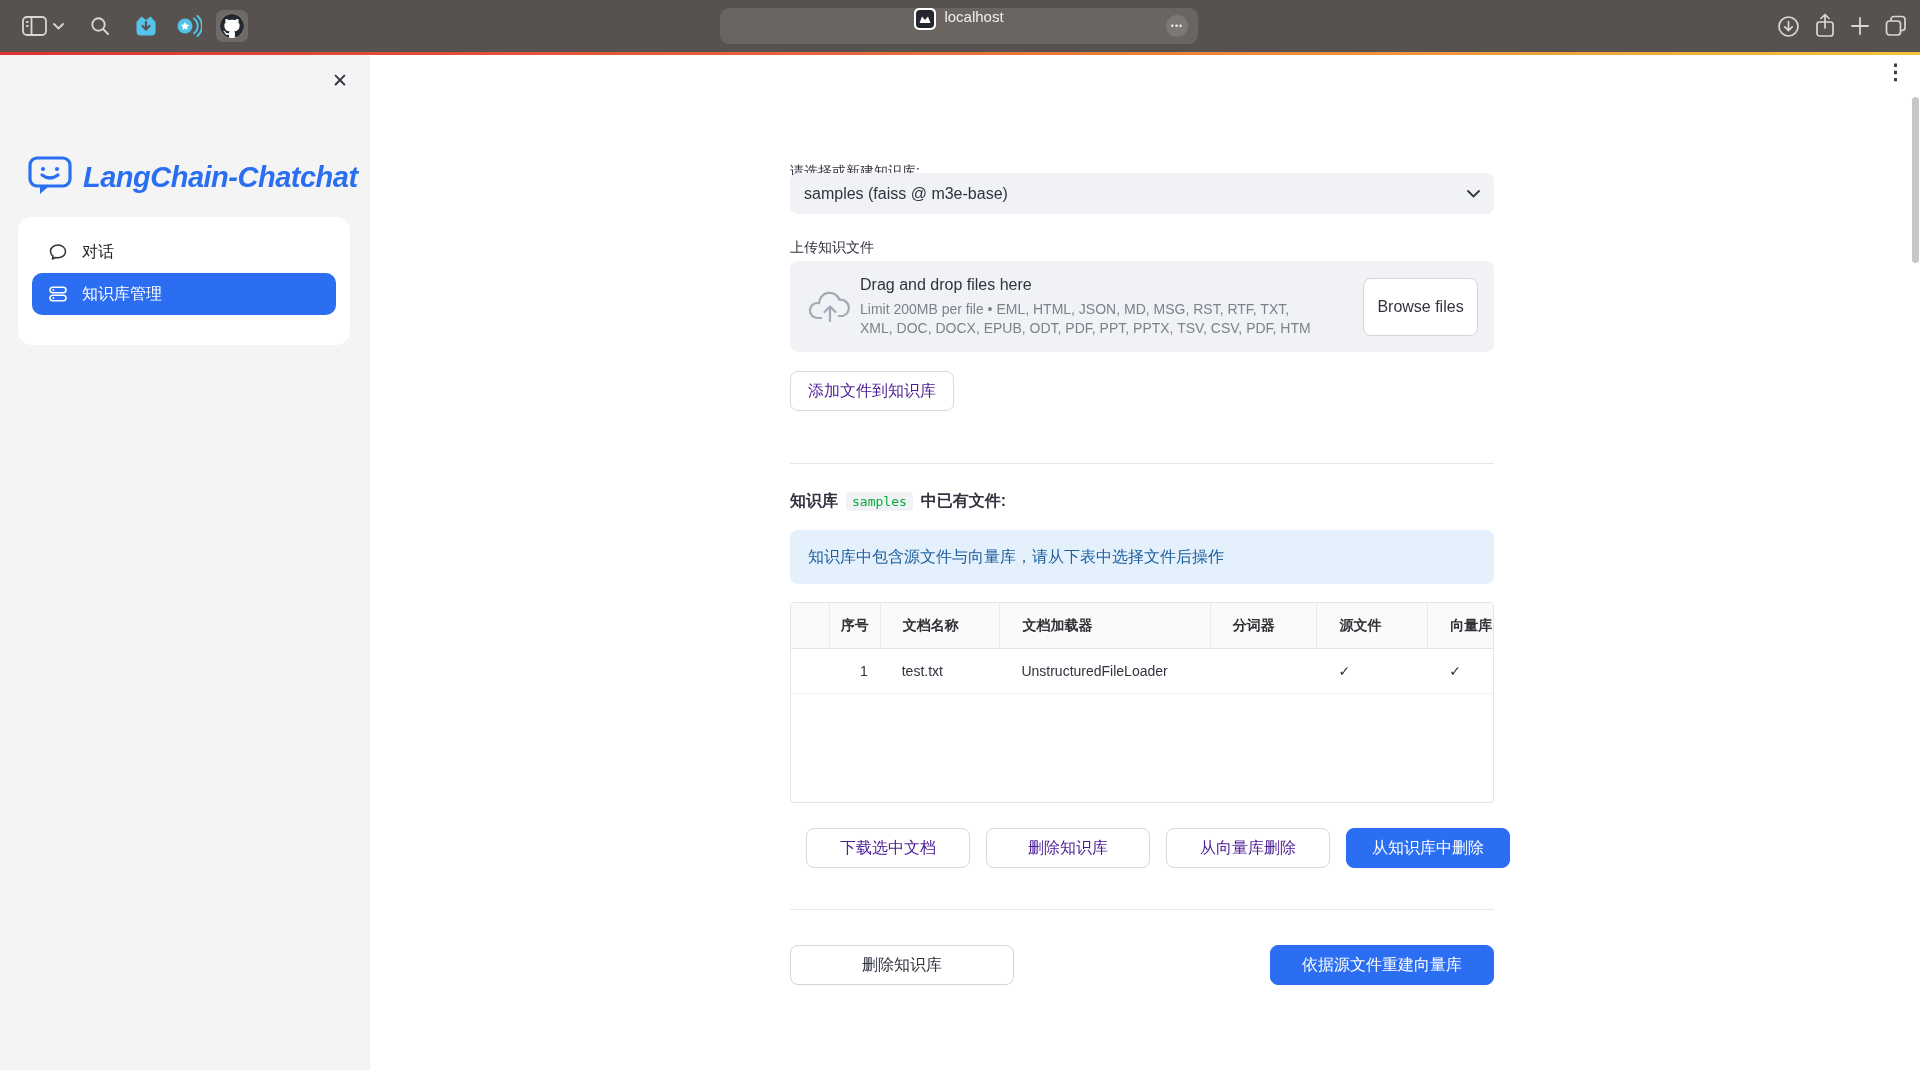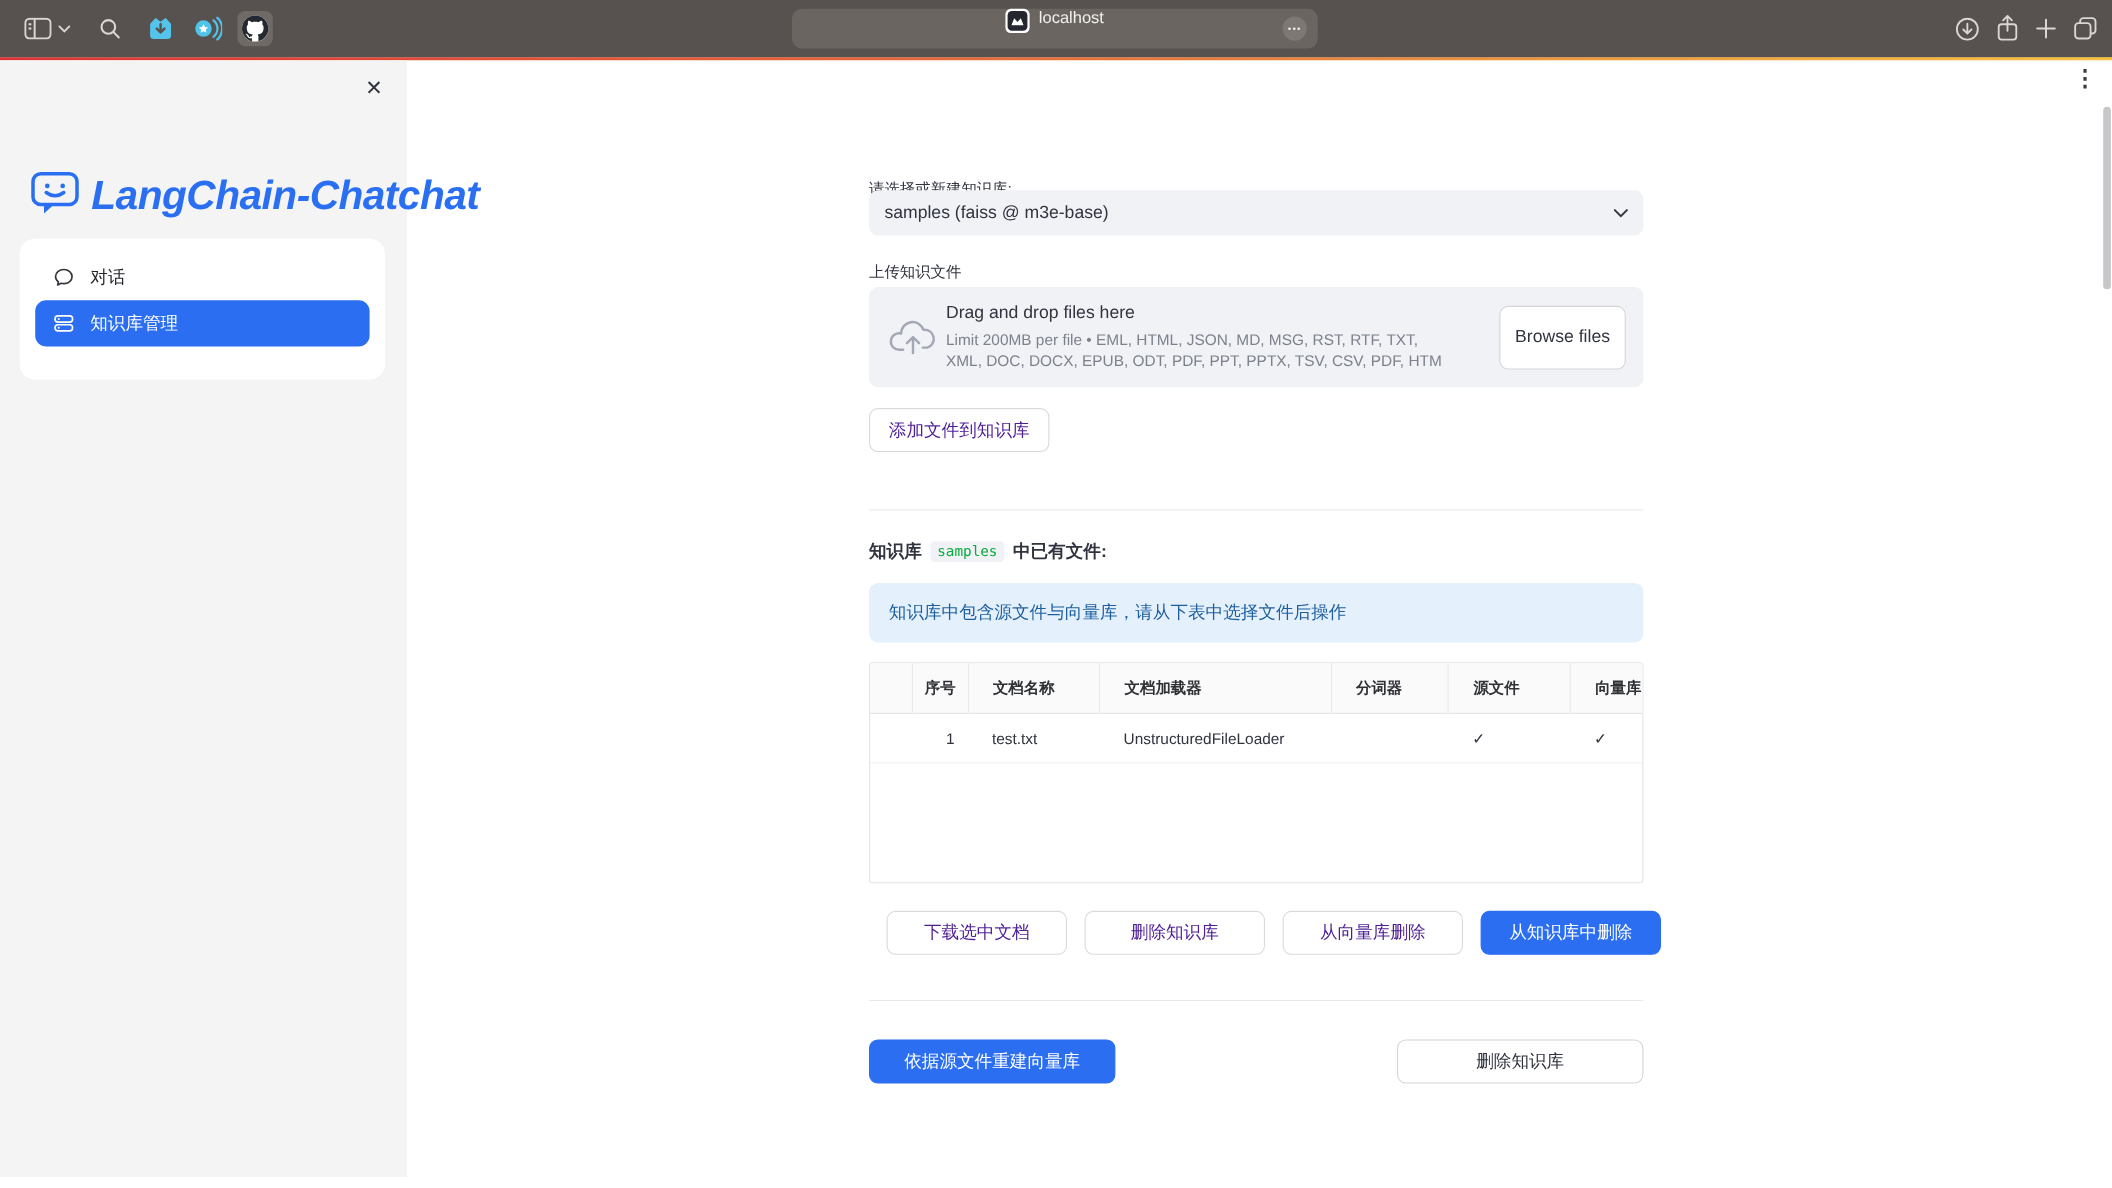--- a/index.html
+++ b/index.html
@@ -22,21 +22,21 @@
   .decoration { width:1920px; height:3px; background:linear-gradient(90deg,#dd3333,#e8703a,#f6c13c); }
 
   
   .app { position:relative; width:1920px; height:1025px; background:#fff; }
 
   
   .sidebar { position:absolute; left:0; top:0; width:370px; height:1025px; background:#f4f4f5; }
   .sb-close { position:absolute; top:12px; right:16px; width:28px; height:28px; border:none; background:transparent;
     color:#31333f; font-size:19px; line-height:28px; text-align:center; cursor:pointer; }
   .logo { position:absolute; left:27px; top:98px; display:flex; align-items:center; gap:10px; }
-  .logo-text { color:#2a6ff2; font-size:37px; font-weight:bold; font-style:italic; letter-spacing:-0.5px; white-space:nowrap; }
+  .logo-text { color:#2a6ff2; font-size:29px; font-weight:bold; font-style:italic; letter-spacing:-0.5px; white-space:nowrap; }
   .navcard { position:absolute; left:18px; top:162px; width:332px; height:128px; background:#fff; border-radius:14px; padding:14px; }
   .nav-item { height:42px; border-radius:10px; display:flex; align-items:center; gap:14px; padding:0 16px; font-size:16px;
     color:#25262c; cursor:pointer; }
   .nav-item.active { background:#2b6ef1; color:#fff; font-weight:500; }
   .sb-bottom { position:absolute; left:0; bottom:0; width:370px; height:10px; background:#fff; }
 
   
   .kebab { position:absolute; top:2px; right:14px; border:none; background:transparent; color:#3c3e46;
     font-size:21px; font-weight:bold; line-height:30px; cursor:pointer; }
   .scroll-thumb { position:absolute; top:42px; right:1px; width:7px; height:166px; border-radius:4px; background:#c7c7c9; }
@@ -295,18 +295,18 @@
     <div class="actions">
       <button class="btn btn-disabled">下载选中文档</button>
       <button class="btn btn-disabled">删除知识库</button>
       <button class="btn btn-disabled">从向量库删除</button>
       <button class="btn btn-primary">从知识库中删除</button>
     </div>
 
     <div class="divider div-2"></div>
 
     <div class="bottom-row">
+      <button class="btn btn-secondary">删除知识库</button>
       <button class="btn btn-primary">依据源文件重建向量库</button>
-      <button class="btn btn-secondary">删除知识库</button>
     </div>
 
   </main>
 </div>
 
 </body></html>

